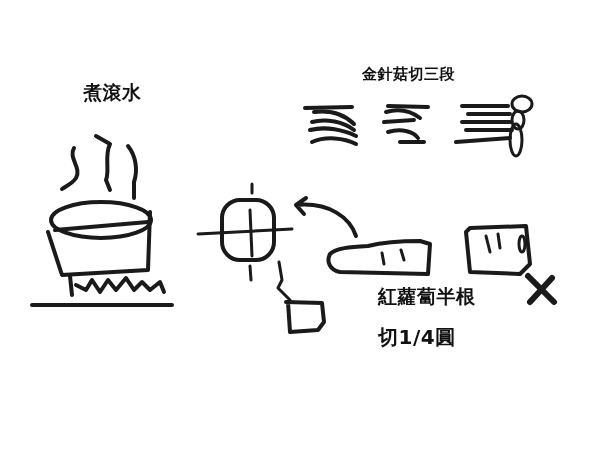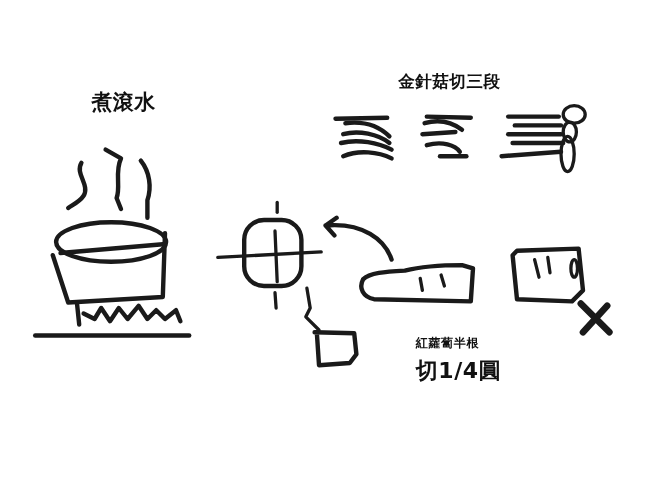--- a/index.html
+++ b/index.html
@@ -1,21 +1,21 @@
 <!DOCTYPE html>
 <html><head>
 <meta charset="utf-8">
 <style>
   html, body { margin: 0; padding: 0; background: #ffffff; }
   body { width: 600px; height: 449px; position: relative; overflow: hidden;
          font-family: "DejaVu Sans", "Liberation Sans", sans-serif; }
   .label { position: absolute; color: #111; font-weight: bold; white-space: nowrap; letter-spacing: 0.5px; text-align: right; }
   #lbl-boil { left: 55px; top: 80px; font-size: 19px; margin-left: 28px; }
   #lbl-mush { left: 362px; top: 65px; font-size: 15px; }
-  #lbl-carrot1 { left: 378px; top: 304px; font-size: 11px; }
+  #lbl-carrot1 { left: 378px; top: 284px; font-size: 19px; }
   #lbl-carrot2 { left: 378px; top: 324px; font-size: 20px; }
   svg.sketch { position: absolute; left: 0; top: 0; width: 600px; height: 449px; }
   .ink { fill: none; stroke: #1a1a1a; stroke-width: 4; stroke-linecap: round; stroke-linejoin: round; }
   .ink-thin { fill: none; stroke: #1a1a1a; stroke-width: 3; stroke-linecap: round; stroke-linejoin: round; }
   .ink-heavy { fill: none; stroke: #1a1a1a; stroke-width: 6; stroke-linecap: round; }
 </style>
 </head>
 <body>
 
 <div id="lbl-boil" class="label">煮滾水</div>

